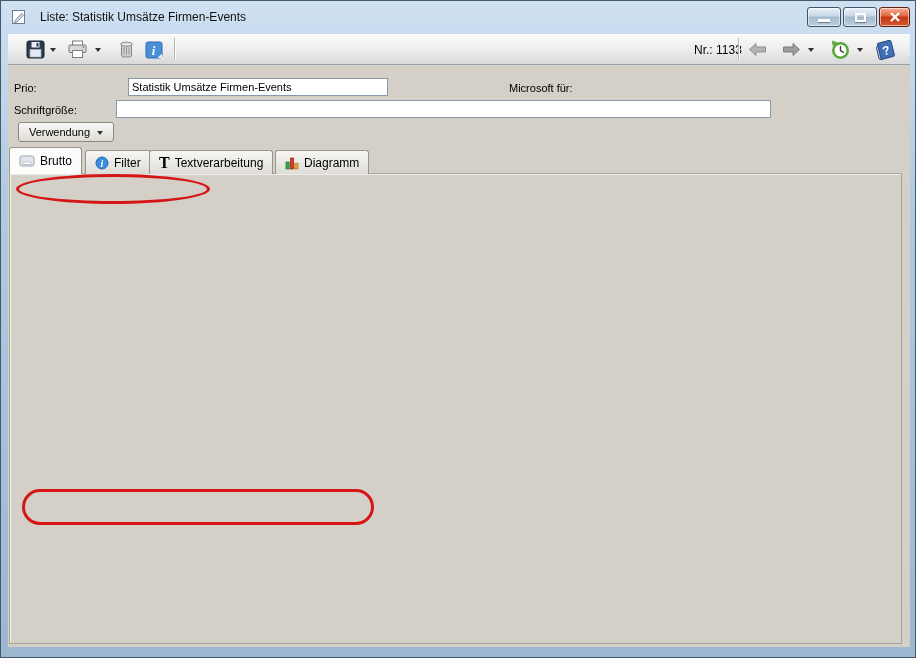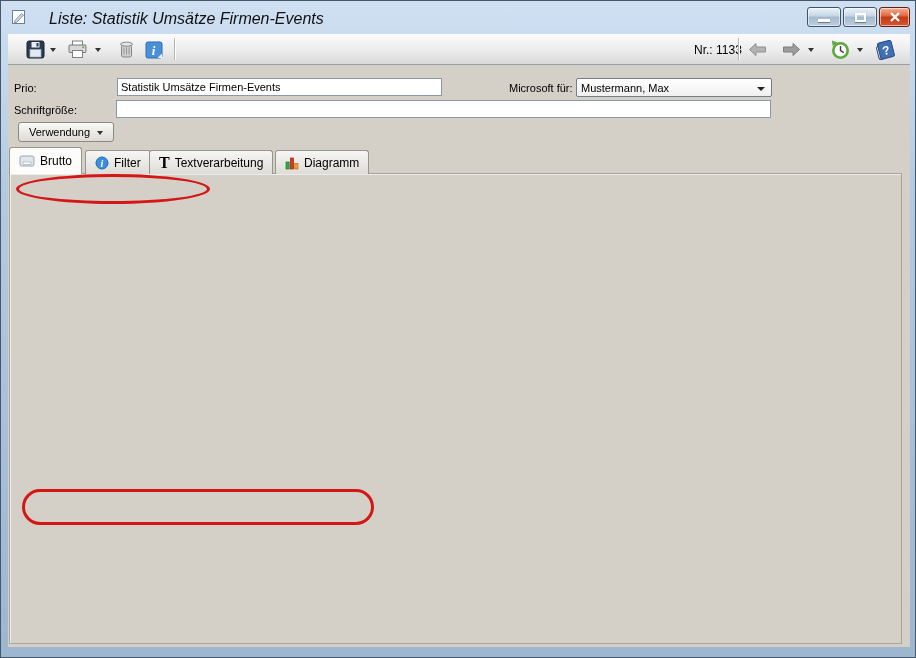--- a/index.html
+++ b/index.html
@@ -8,21 +8,21 @@
     position: relative; width: 916px; height: 658px;
     font-family: "Liberation Sans", sans-serif; font-size: 11px; color: #000;
     background: linear-gradient(#cfe0f2, #b3cbe2 28%, #a6bed7 70%, #9db7d1);
     border: 1px solid #44586c; overflow: hidden;
   }
   .lbl { position: absolute; white-space: nowrap; }
 
   
   .titlebar { position: absolute; left: 0; top: 0; width: 100%; height: 33px; }
   .title-icon { position: absolute; left: 10px; top: 8px; width: 16px; height: 16px; }
-  .title-text { position: absolute; left: 48px; top: 9px; font-size: 16px; color: #111; font-style: italic; }
+  .title-text { position: absolute; left: 39px; top: 9px; font-size: 12px; color: #111; }
   .winbtn { position: absolute; top: 6px; height: 20px; border: 1px solid #3f5468; border-radius: 3px;
     display: flex; align-items: center; justify-content: center;
     box-shadow: inset 0 0 0 1px rgba(255,255,255,.55); }
   .btn-min  { left: 806px; width: 34px; background: linear-gradient(#eaf2fa, #c6d6e7 45%, #a3bace 50%, #bccede); }
   .btn-max  { left: 842px; width: 34px; background: linear-gradient(#eaf2fa, #c6d6e7 45%, #a3bace 50%, #bccede); }
   .btn-close{ left: 878px; width: 31px; background: linear-gradient(#f4b19a, #e2643c 45%, #bf3a16 50%, #d85730); border-color: #64200c; }
   .glyph-min { width: 12px; height: 3px; background: #fff; box-shadow: 0 1px 1px rgba(0,0,0,.4); margin-top: 6px; }
   .glyph-max { width: 11px; height: 9px; border: 2px solid #fff; box-shadow: 0 1px 1px rgba(0,0,0,.35); }
 
   
@@ -206,25 +206,22 @@
             <path d="M4 5 q-1.8 1 -1.8 2.5 V17 q0 2 2 2 H6" fill="none" stroke="#27497e"></path>
             <text x="11" y="15.5" text-anchor="middle" font-size="12" font-weight="bold" fill="#fff" font-family="Liberation Sans, sans-serif">?</text>
           </g>
         </svg>
     </div>
   </div>
 
   <div class="content">
 
     <span class="lbl" style="left:6px;top:17px">Prio:</span>
-    <input class="tbox" style="left: 109px; top: 13px; width: 325px;" value="Statistik Umsätze Firmen-Events">
+    <input class="tbox" style="left: 120px; top: 13px; width: 260px;" value="Statistik Umsätze Firmen-Events">
     <span class="lbl" style="left:501px;top:17px">Microsoft für:</span>
-    <div class="combo" style="left:568px;top:13px;width:196px">
-      <span>Mustermann, Max</span>
-    </div>
 
     <span class="lbl" style="left:6px;top:39px">Schriftgröße:</span>
     <input class="tbox" style="left: 108px; top: 35px; width: 655px;" value="">
 
     <div class="btn3d" style="left:10px;top:57px;width:96px;height:20px">
       <span>Verwendung</span>
       <span class="caret" style="position:static;margin-left:7px;margin-top:2px"></span>
     </div>
 
     <div class="panel"></div>

